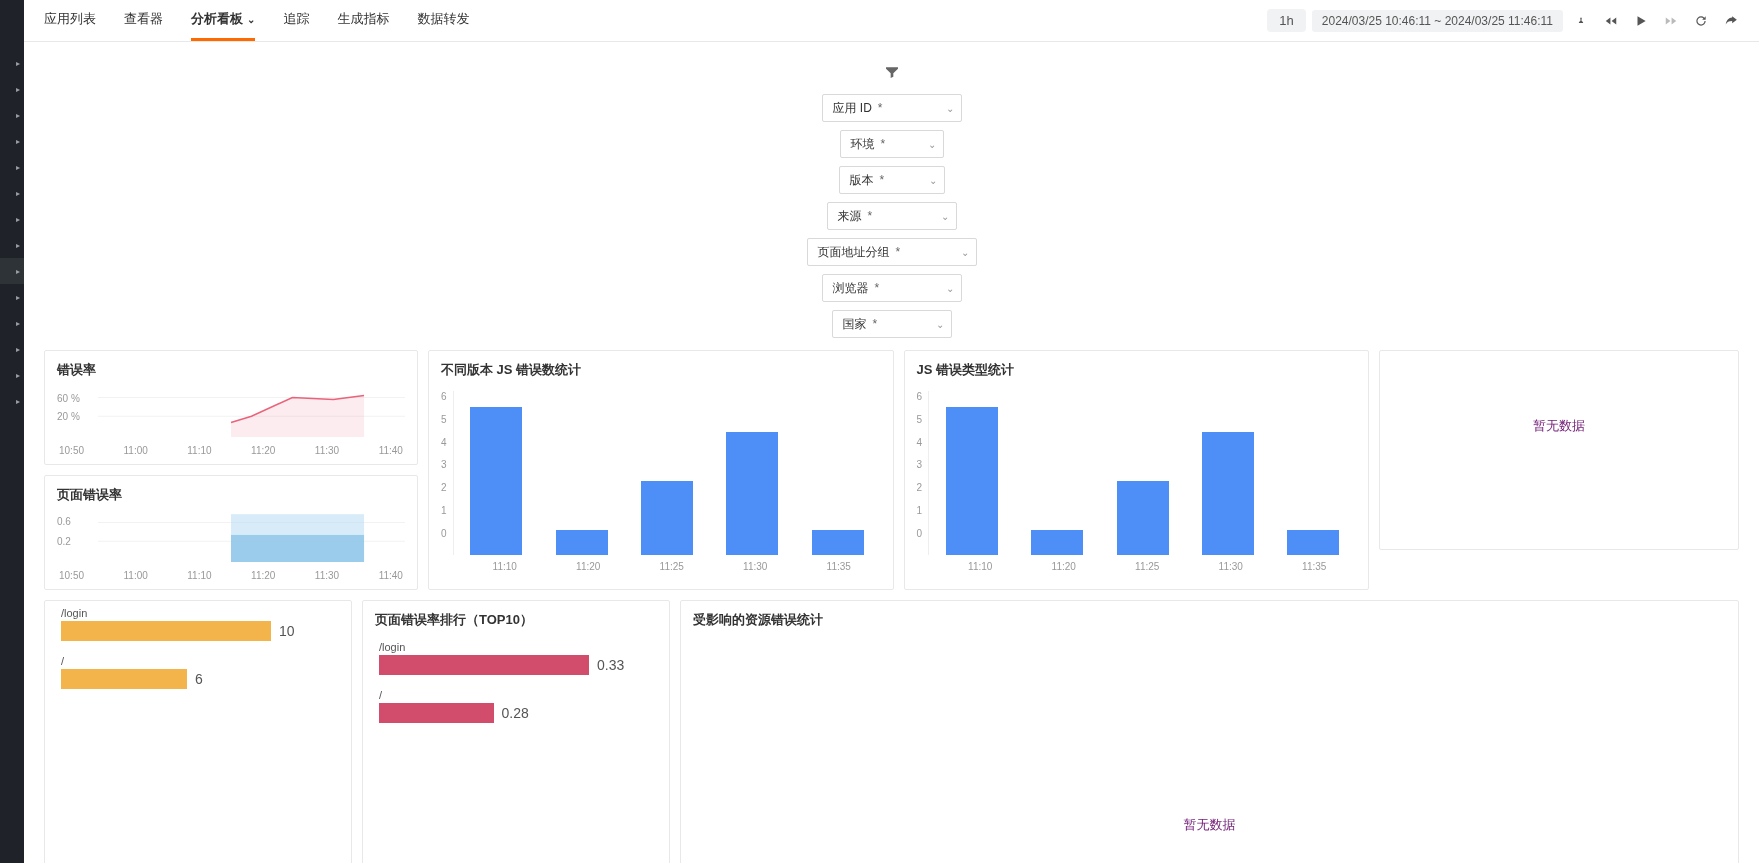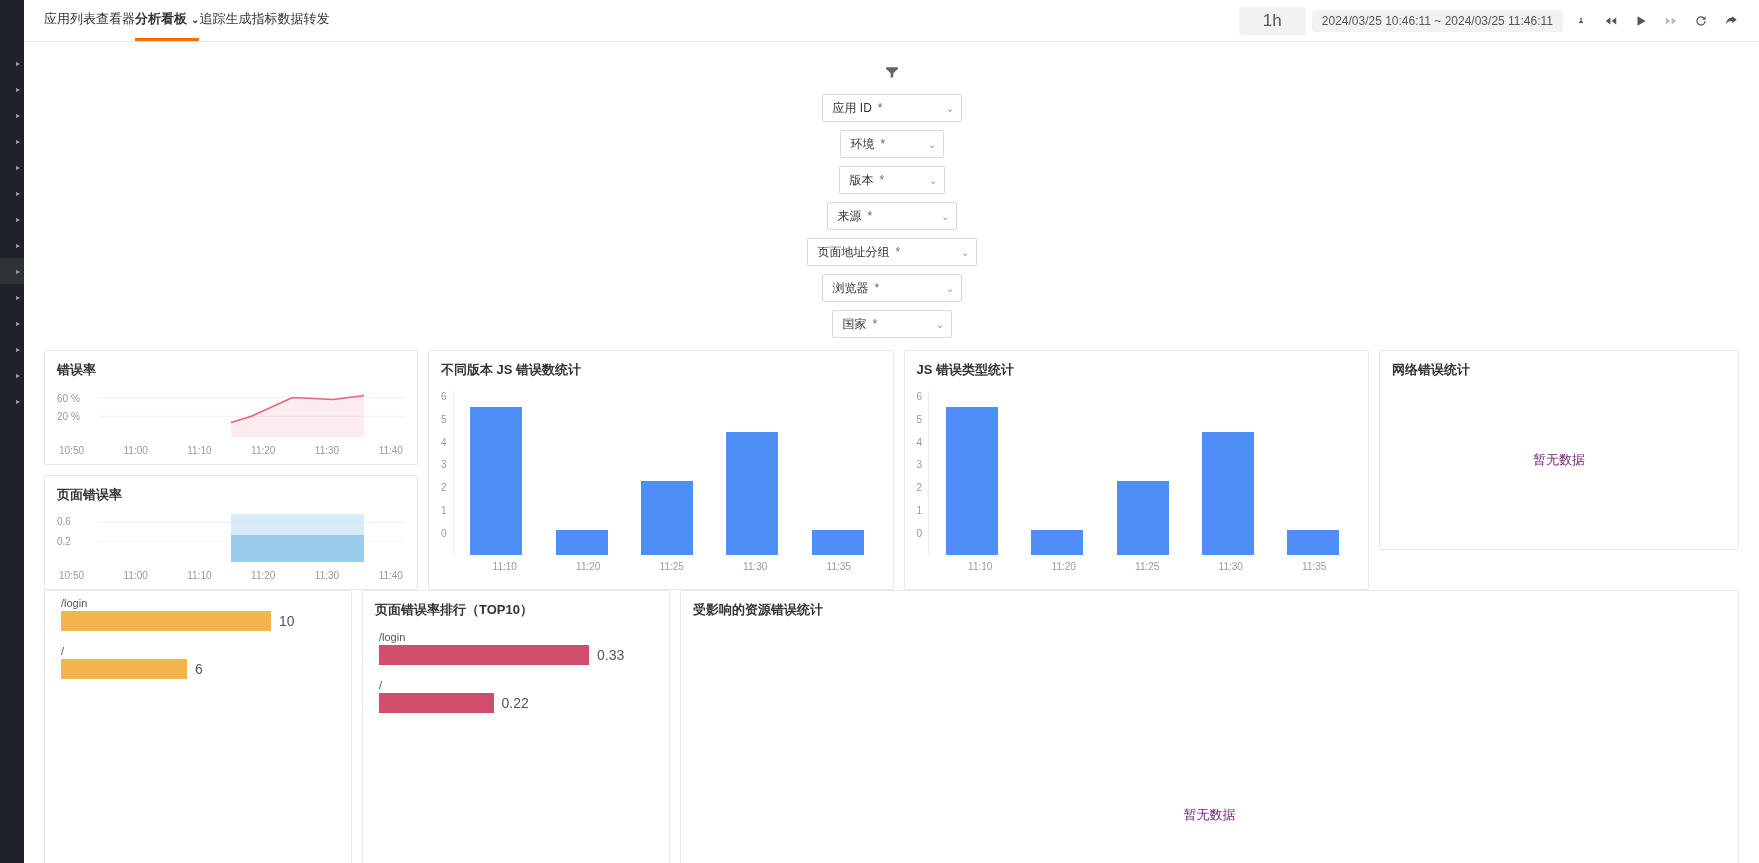--- a/index.html
+++ b/index.html
@@ -4,38 +4,38 @@
 <style>
 * { box-sizing: border-box; margin: 0; padding: 0; }
 body { font-family: -apple-system, "Helvetica Neue", Arial, sans-serif; font-size: 12px; color: #333; background: #fff; }
 .app { display: flex; height: 863px; width: 1759px; }
 .sidebar { width: 24px; background: #1f2329; display: flex; flex-direction: column; padding-top: 50px; }
 .sidebar-item { height: 26px; display: flex; align-items: center; justify-content: flex-end; padding-right: 4px; color: #9aa0a6; cursor: pointer; }
 .sidebar-item .arrow { font-size: 8px; }
 .sidebar-item.active { background: #2e3338; }
 .main { flex: 1; display: flex; flex-direction: column; overflow: hidden; }
 .topbar { height: 42px; border-bottom: 1px solid #e8e8e8; display: flex; align-items: center; justify-content: space-between; padding: 0 16px 0 20px; }
-.tabs { display: flex; height: 100%; align-items: center; }
+.tabs { display: flex; gap: 28px; height: 100%; align-items: center; }
 .tab { font-size: 13px; color: #333; cursor: pointer; height: 100%; display: flex; align-items: center; border-bottom: 3px solid transparent; }
 .tab.active { font-weight: 600; border-bottom-color: #ff6a00; }
 .tab .chev { font-size: 10px; margin-left: 4px; }
 .toolbar-right { display: flex; align-items: center; gap: 6px; }
-.pill { padding: 4px 24px; background: #f1f2f3; border-radius: 4px; font-size: 17px; color: #555; cursor: pointer; }
+.pill { padding: 4px 12px; background: #f1f2f3; border-radius: 4px; font-size: 13px; color: #555; cursor: pointer; }
 .range { padding: 4px 10px; background: #f1f2f3; border-radius: 3px; font-size: 12px; color: #555; }
 .iconbtn { width: 24px; height: 24px; display: flex; align-items: center; justify-content: center; cursor: pointer; color: #555; border-radius: 3px; }
 .iconbtn svg { width: 14px; height: 14px; fill: currentColor; }
 .iconbtn.small svg { width: 10px; height: 10px; }
 .filters { display: flex; align-items: center; gap: 8px; padding: 16px 20px 12px; flex-direction: column; }
 .filter-icon { width: 28px; height: 28px; display: flex; align-items: center; justify-content: center; color: #666; }
 .fselect { display: flex; align-items: center; border: 1px solid #d9d9d9; border-radius: 2px; height: 28px; padding: 0 6px 0 10px; gap: 6px; cursor: pointer; background: #fff; }
 .fselect .label { font-size: 12px; color: #333; white-space: nowrap; }
 .fselect .value { font-size: 12px; color: #666; flex: 1; min-width: 20px; }
 .fselect .chev { font-size: 10px; color: #999; }
 .content { flex: 1; padding: 0 20px 20px; overflow: auto; }
-.row { display: flex; gap: 10px; }
+.row { display: flex; gap: 10px; margin-bottom: 10px; }
 .col-small { display: flex; flex-direction: column; gap: 10px; width: 374px; }
 .card { border: 1px solid #e8e8e8; border-radius: 2px; background: #fff; }
 .card-title { font-size: 13px; font-weight: 600; padding: 10px 12px 6px; }
 .line-chart { height: 60px; padding: 0 12px 8px; position: relative; }
 .line-chart svg { width: 100%; height: 100%; }
 .xlabels { display: flex; justify-content: space-between; font-size: 10px; color: #999; padding: 0 14px 8px; }
 .yl { position: absolute; left: 12px; font-size: 10px; color: #999; }
 .bar-chart { height: 170px; padding: 6px 12px 0; position: relative; display: flex; }
 .bar-yaxis { display: flex; flex-direction: column; justify-content: space-between; font-size: 10px; color: #999; text-align: right; padding-right: 6px; height: 148px; }
 .bar-area { flex: 1; position: relative; border-left: 1px solid #eee; }
@@ -300,21 +300,20 @@
           <div class="bar-xlabels" id="xlab-b">
               <span>11:10</span>
               <span>11:20</span>
               <span>11:25</span>
               <span>11:30</span>
               <span>11:35</span>
             </div>
         </div>
 
         <div class="card h200" style="width:360px">
-          <div class="card-title">网络错误统计</div>
           <div class="no-data" style="height:150px">暂无数据</div>
         </div>
       </div>
 
       <div class="row">
         <div class="card tall" style="width:308px">
           <div style="padding-top:6px" id="hbars-a">
               <div class="hbar-row">
                 <div class="hbar-label">/login</div>
                 <div class="hbar-wrap">
@@ -338,21 +337,21 @@
                 <div class="hbar-label">/login</div>
                 <div class="hbar-wrap">
                   <div class="hbar pink" style="width: 210px;"></div>
                   <div class="hbar-val">0.33</div>
                 </div>
               </div>
               <div class="hbar-row">
                 <div class="hbar-label">/</div>
                 <div class="hbar-wrap">
                   <div class="hbar pink" style="width: 114.545px;"></div>
-                  <div class="hbar-val">0.22</div>
+                  <div class="hbar-val">0.28</div>
                 </div>
               </div>
             </div>
         </div>
         <div class="card tall" style="flex:1">
           <div class="card-title">受影响的资源错误统计</div>
           <div class="no-data" style="height:380px">暂无数据</div>
         </div>
       </div>
     </div>

